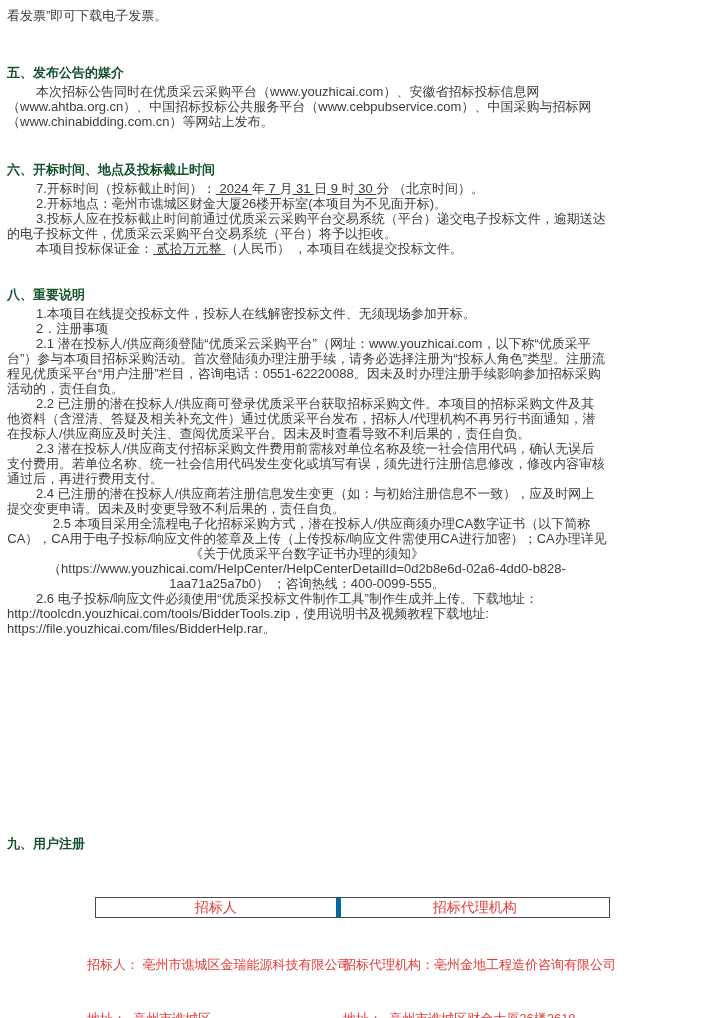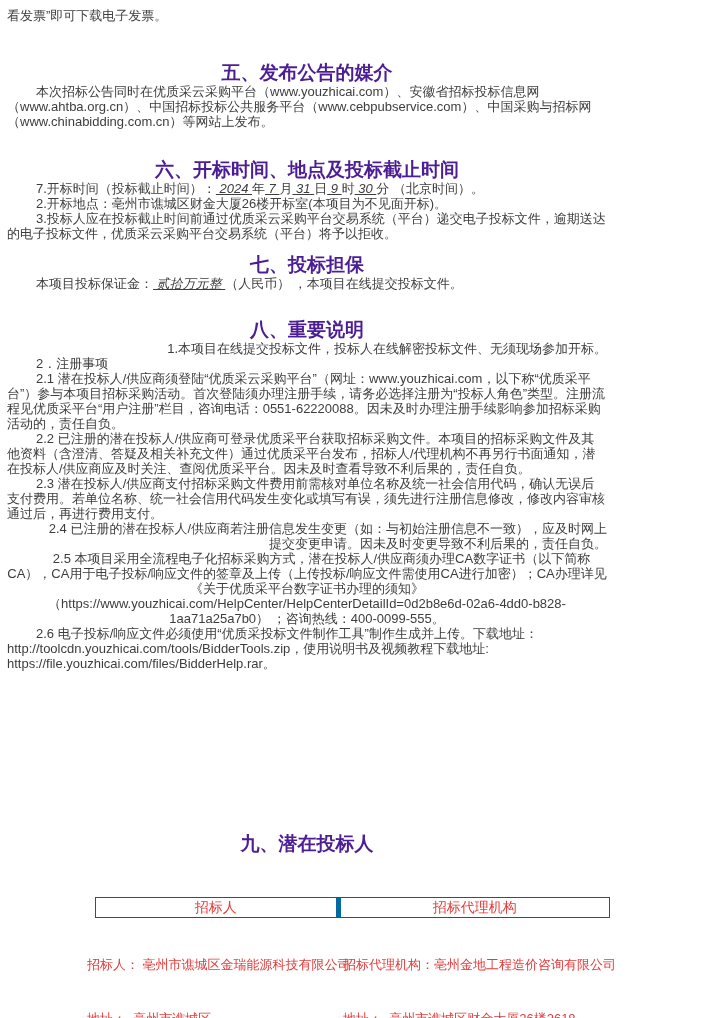--- a/index.html
+++ b/index.html
@@ -3,40 +3,40 @@
 <meta charset="utf-8">
 <style>
   html,body{margin:0;padding:0;background:#ffffff;}
   body{
     width:711px;height:1018px;overflow:hidden;
     font-family:"Liberation Sans","DejaVu Sans",sans-serif;
     color:#3d3d3d;font-size:13px;line-height:15px;
   }
   .page{position:relative;width:614px;height:1018px;padding:8px 7px 0 7px;box-sizing:border-box;}
   .intro{margin:0;}
-  h2{font-size:19px;line-height:22px;font-weight:bold;color:#4c1d95;margin:0;text-align:center;}
+  h2{font-size:13px;line-height:22px;font-weight:bold;color:#14532d;margin:0;}
   .h5{margin-top:39px;}
   .h6{margin-top:30px;}
   .h7{margin-top:13px;}
   .h8{margin-top:28px;}
   p.para{margin:0;text-indent:29px;}
   .p5{margin-top:14px;}
   .p61{margin-top:16px;}
   .p62{margin-top:12px;}
   .p63{margin-top:12px;}
   .p7{margin-top:12px;text-indent:18px;}
-  .p81{margin-top:15px;text-align:right;}
+  .p81{margin-top:15px;}
   .p82{margin-top:10px;}
   .p21{margin-top:10px;}
   .p22{margin-top:15px;}
   .p23{margin-top:12px;}
-  .p24{margin-top:11px;text-align:right;}
+  .p24{margin-top:11px;}
   .p25{margin-top:12px;text-align:center;}
   .p26{margin-top:11px;}
-  .u{text-decoration:underline;white-space:pre;font-style:italic;}
+  .u{text-decoration:underline;white-space:pre;}
   
   .contact-section{position:absolute;top:833px;left:7px;right:7px;}
   .tbl{margin:42px 0 0 88px;width:515px;color:#e23b3b;}
   .tbl-head{display:flex;border:1px solid #4a4a4a;}
   .tbl-head .th{
     box-sizing:border-box;height:19px;line-height:18px;text-align:center;
     font-size:14px;
   }
   .th-left{width:245px;border-right:5px solid #0369a1;}
   .th-right{width:269px;}
@@ -54,35 +54,34 @@
   <p class="intro">看发票”即可下载电子发票。</p>
 
   <h2 class="h5">五、发布公告的媒介</h2>
   <p class="para p5">本次招标公告同时在优质采云采购平台（www.youzhicai.com）、安徽省招标投标信息网（www.ahtba.org.cn）、中国招标投标公共服务平台（www.cebpubservice.com）、中国采购与招标网（www.chinabidding.com.cn）等网站上发布。</p>
 
   <h2 class="h6">六、开标时间、地点及投标截止时间</h2>
   <p class="para p61"><span>7.开标时间（投标截止时间）：</span><span class="u"> 2024 </span><span>年</span><span class="u"> 7 </span><span>月</span><span class="u"> 31 </span><span>日</span><span class="u"> 9 </span><span>时</span><span class="u"> 30 </span><span>分</span><span> （北京时间）。</span></p>
   <p class="para p62">2.开标地点：亳州市谯城区财金大厦26楼开标室(本项目为不见面开标)。</p>
   <p class="para p63">3.投标人应在投标截止时间前通过优质采云采购平台交易系统（平台）递交电子投标文件，逾期送达的电子投标文件，优质采云采购平台交易系统（平台）将予以拒收。</p>
 
-  <h2 class="h7">七、投标担保</h2>
   <p class="para p7"><span>本项目投标保证金：</span><span class="u"> 贰拾万元整 </span><span>（人民币） ，本项目在线提交投标文件。</span></p>
 
   <h2 class="h8">八、重要说明</h2>
   <p class="para p81">1.本项目在线提交投标文件，投标人在线解密投标文件、无须现场参加开标。</p>
   <p class="para p82">2．注册事项</p>
   <p class="para p21">2.1 潜在投标人/供应商须登陆“优质采云采购平台”（网址：www.youzhicai.com，以下称“优质采平台”）参与本项目招标采购活动。首次登陆须办理注册手续，请务必选择注册为“投标人角色”类型。注册流程见优质采平台“用户注册”栏目，咨询电话：0551-62220088。因未及时办理注册手续影响参加招标采购活动的，责任自负。</p>
   <p class="para p22">2.2 已注册的潜在投标人/供应商可登录优质采平台获取招标采购文件。本项目的招标采购文件及其他资料（含澄清、答疑及相关补充文件）通过优质采平台发布，招标人/代理机构不再另行书面通知，潜在投标人/供应商应及时关注、查阅优质采平台。因未及时查看导致不利后果的，责任自负。</p>
   <p class="para p23">2.3 潜在投标人/供应商支付招标采购文件费用前需核对单位名称及统一社会信用代码，确认无误后支付费用。若单位名称、统一社会信用代码发生变化或填写有误，须先进行注册信息修改，修改内容审核通过后，再进行费用支付。</p>
   <p class="para p24">2.4 已注册的潜在投标人/供应商若注册信息发生变更（如：与初始注册信息不一致），应及时网上提交变更申请。因未及时变更导致不利后果的，责任自负。</p>
   <p class="para p25">2.5 本项目采用全流程电子化招标采购方式，潜在投标人/供应商须办理CA数字证书（以下简称CA），CA用于电子投标/响应文件的签章及上传（上传投标/响应文件需使用CA进行加密）；CA办理详见《关于优质采平台数字证书办理的须知》 （https://www.youzhicai.com/HelpCenter/HelpCenterDetailId=0d2b8e6d-02a6-4dd0-b828-1aa71a25a7b0） ；咨询热线：400-0099-555。</p>
   <p class="para p26">2.6 电子投标/响应文件必须使用“优质采投标文件制作工具”制作生成并上传。下载地址：http://toolcdn.youzhicai.com/tools/BidderTools.zip，使用说明书及视频教程下载地址: https://file.youzhicai.com/files/BidderHelp.rar。</p>
 
   <div class="contact-section">
-    <h2>九、潜在投标人</h2>
+    <h2>九、用户注册</h2>
 
     <div class="tbl">
       <div class="tbl-head">
         <div class="th th-left">招标人</div>
         <div class="th th-right">招标代理机构</div>
       </div>
       <div class="tbl-mid">
         <div class="mid-col mid-left">
           <span class="mid-line">招标人： 亳州市谯城区金瑞能源科技有限公司</span>
           <span class="mid-line">地址：  亳州市谯城区</span>

